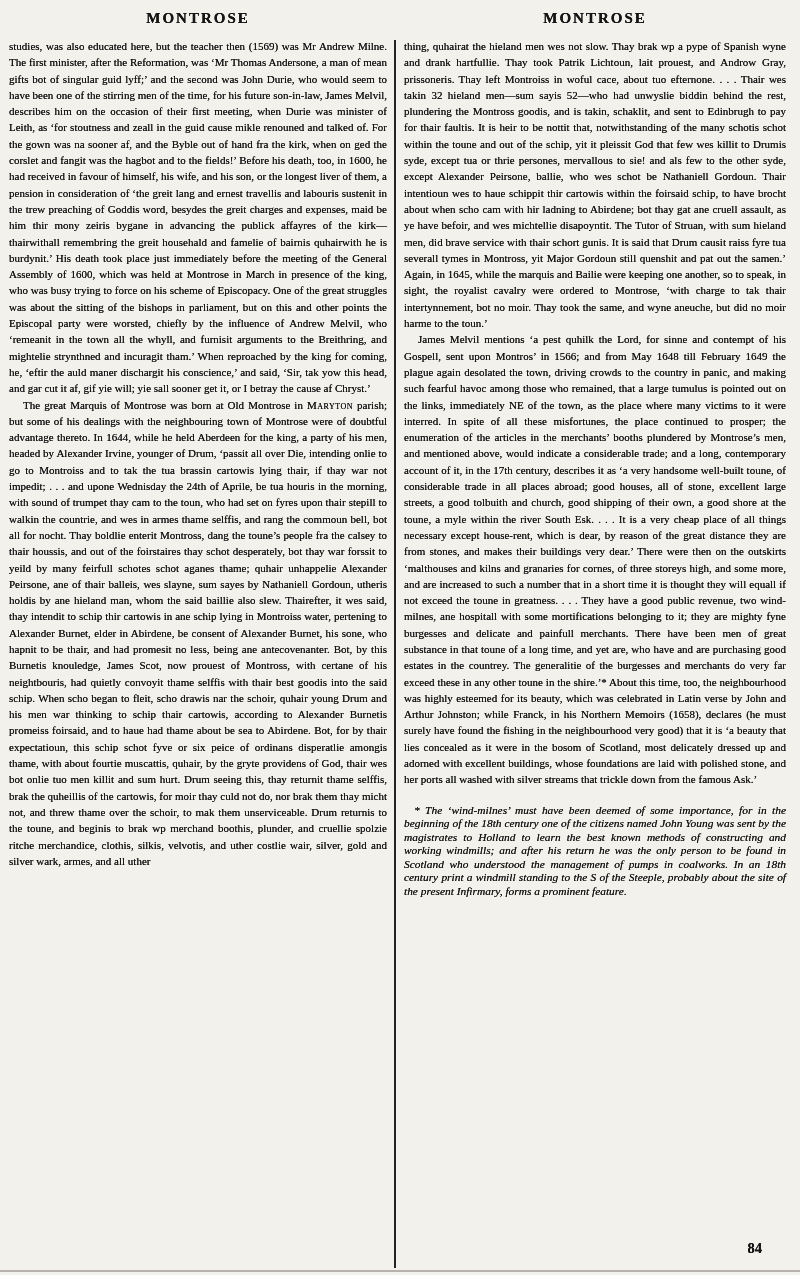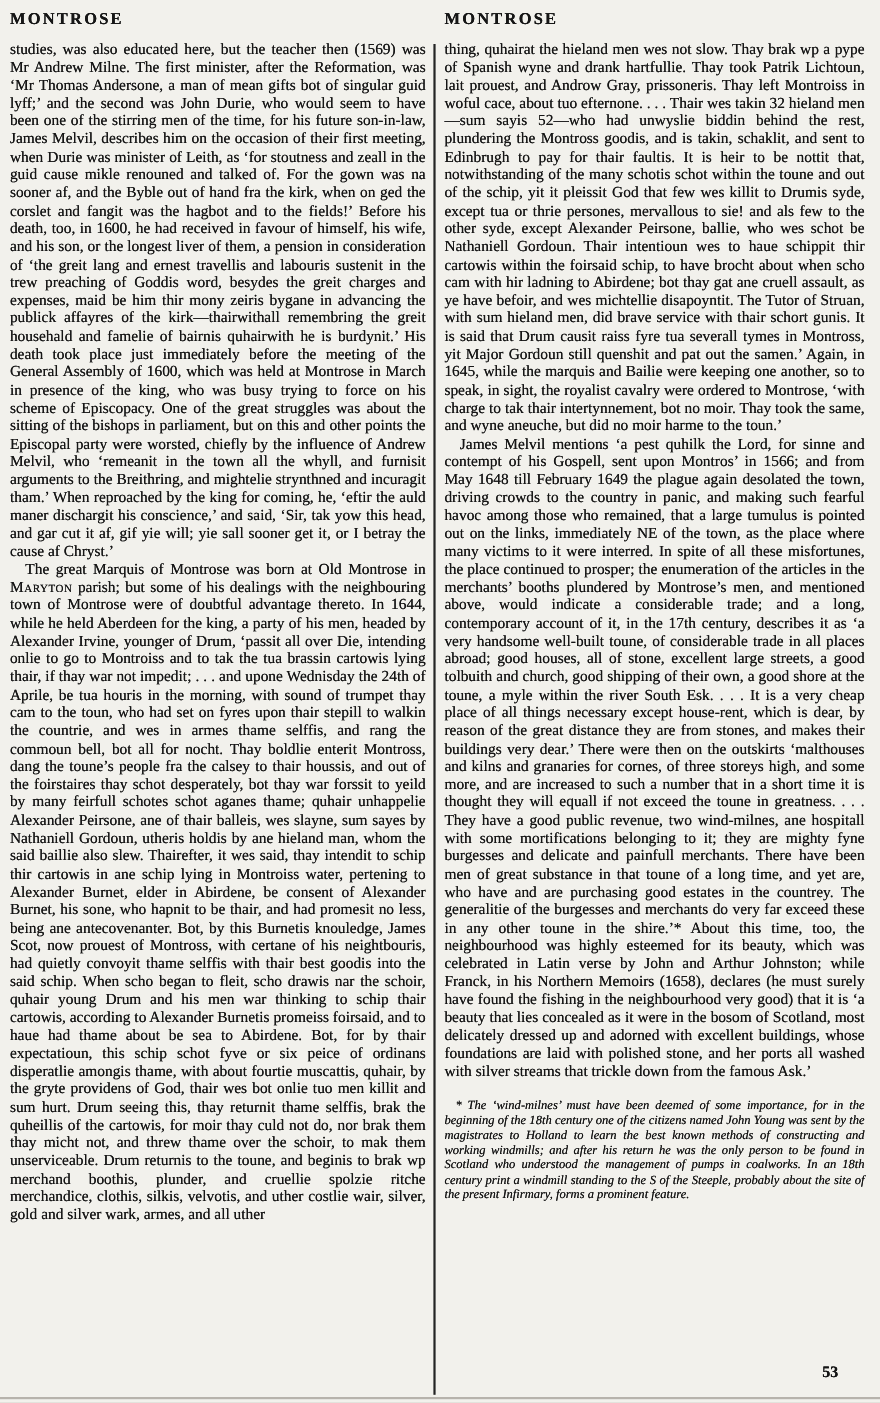--- a/index.html
+++ b/index.html
@@ -9,30 +9,30 @@
     margin:0 auto;
     background:#f2f1ec;
     overflow:hidden;
     font-family:"Liberation Serif", serif;
     color:#161616;
   }
   .col{position:absolute;top:8px;}
   .col-left{left:9px;width:378px;}
   .col-right{left:404px;width:382px;}
   .running-head{
-    text-align:left;
+    text-align:center;
     font-weight:bold;
     font-size:15px;
     letter-spacing:2px;
     margin:2px 0 11px 0;
     text-shadow:0 0 .5px #000;
   }
   .col-text p.para{
     margin:0;
-    font-size:14px;
+    font-size:11px;
     line-height:16.3px;
     text-align:justify;
     text-shadow:0 0 .35px #222;
   }
   .col-text p.indent{text-indent:14px;}
   .smallcaps{font-variant:small-caps;letter-spacing:.5px;}
   .italic{}
   .footnote{margin-top:16px;}
   .footnote p.para{
     margin:0;
@@ -83,16 +83,16 @@
     <div class="running-head">MONTROSE</div>
     <div class="col-text">
         <p class="para"><span>thing, quhairat the hieland men wes not slow.  Thay brak wp a pype of Spanish wyne and drank hartfullie. Thay took Patrik Lichtoun, lait prouest, and Androw Gray, prissoneris.  Thay left Montroiss in woful cace, about tuo efternone.  .  .  .  Thair wes takin 32 hieland men—sum sayis 52—who had unwyslie biddin behind the rest, plundering the Montross goodis, and is takin, schaklit, and sent to Edinbrugh to pay for thair faultis.  It is heir to be nottit that, notwithstanding of the many schotis schot within the toune and out of the schip, yit it pleissit God that few wes killit to Drumis syde, except tua or thrie persones, mervallous to sie! and als few to the other syde, except Alexander Peirsone, ballie, who wes schot be Nathaniell Gordoun. Thair intentioun wes to haue schippit thir cartowis within the foirsaid schip, to have brocht about when scho cam with hir ladning to Abirdene; bot thay gat ane cruell assault, as ye have befoir, and wes michtellie disapoyntit.  The Tutor of Struan, with sum hieland men, did brave service with thair schort gunis.   It is said that Drum causit raiss fyre tua severall tymes in Montross, yit Major Gordoun still quenshit and pat out the samen.’ Again, in 1645, while the marquis and Bailie were keeping one another, so to speak, in sight, the royalist cavalry were ordered to Montrose, ‘with charge to tak thair intertynnement, bot no moir.  Thay took the same, and wyne aneuche, but did no moir harme to the toun.’</span></p>
         <p class="para indent"><span>James Melvil mentions ‘a pest quhilk the Lord, for sinne and contempt of his Gospell, sent upon Montros’ in 1566; and from May 1648 till February 1649 the plague again desolated the town, driving crowds to the country in panic, and making such fearful havoc among those who remained, that a large tumulus is pointed out on the links, immediately NE of the town, as the place where many victims to it were interred.  In spite of all these misfortunes, the place continued to prosper; the enumeration of the articles in the merchants’ booths plundered by Montrose’s men, and mentioned above, would indicate a considerable trade; and a long, contemporary account of it, in the 17th century, describes it as ‘a very handsome well-built toune, of considerable trade in all places abroad; good houses, all of stone, excellent large streets, a good tolbuith and church, good shipping of their own, a good shore at the toune, a myle within the river South Esk.  .  .  .  It is a very cheap place of all things necessary except house-rent, which is dear, by reason of the great distance they are from stones, and makes their buildings very dear.’  There were then on the outskirts ‘malthouses and kilns and granaries for cornes, of three storeys high, and some more, and are increased to such a number that in a short time it is thought they will equall if not exceed the toune in greatness.  .  .  .  They have a good public revenue, two wind-milnes, ane hospitall with some mortifications belonging to it; they are mighty fyne burgesses and delicate and painfull merchants. There have been men of great substance in that toune of a long time, and yet are, who have and are purchasing good estates in the countrey.  The generalitie of the burgesses and merchants do very far exceed these in any other toune in the shire.’*  About this time, too, the neighbourhood was highly esteemed for its beauty, which was celebrated in Latin verse by John and Arthur Johnston; while Franck, in his </span><span class="italic">Northern Memoirs</span><span> (1658), declares (he must surely have found the fishing in the neighbourhood very good) that it is ‘a beauty that lies concealed as it were in the bosom of Scotland, most delicately dressed up and adorned with excellent buildings, whose foundations are laid with polished stone, and her ports all washed with silver streams that trickle down from the famous Ask.’</span></p>
       </div>
     <div class="footnote">
         <p class="para indent"><span>* The ‘wind-milnes’ must have been deemed of some importance, for in the beginning of the 18th century one of the citizens named John Young was sent by the magistrates to Holland to learn the best known methods of constructing and working windmills; and after his return he was the only person to be found in Scotland who understood the management of pumps in coalworks.  In an 18th century print a windmill standing to the S of the Steeple, probably about the site of the present Infirmary, forms a prominent feature.</span></p>
       </div>
   </div>
 
-  <div class="page-number">53</div>
+  <div class="page-number">84</div>
 
   <div class="bottom-edge"></div>
 </div>
 
 </body></html>

